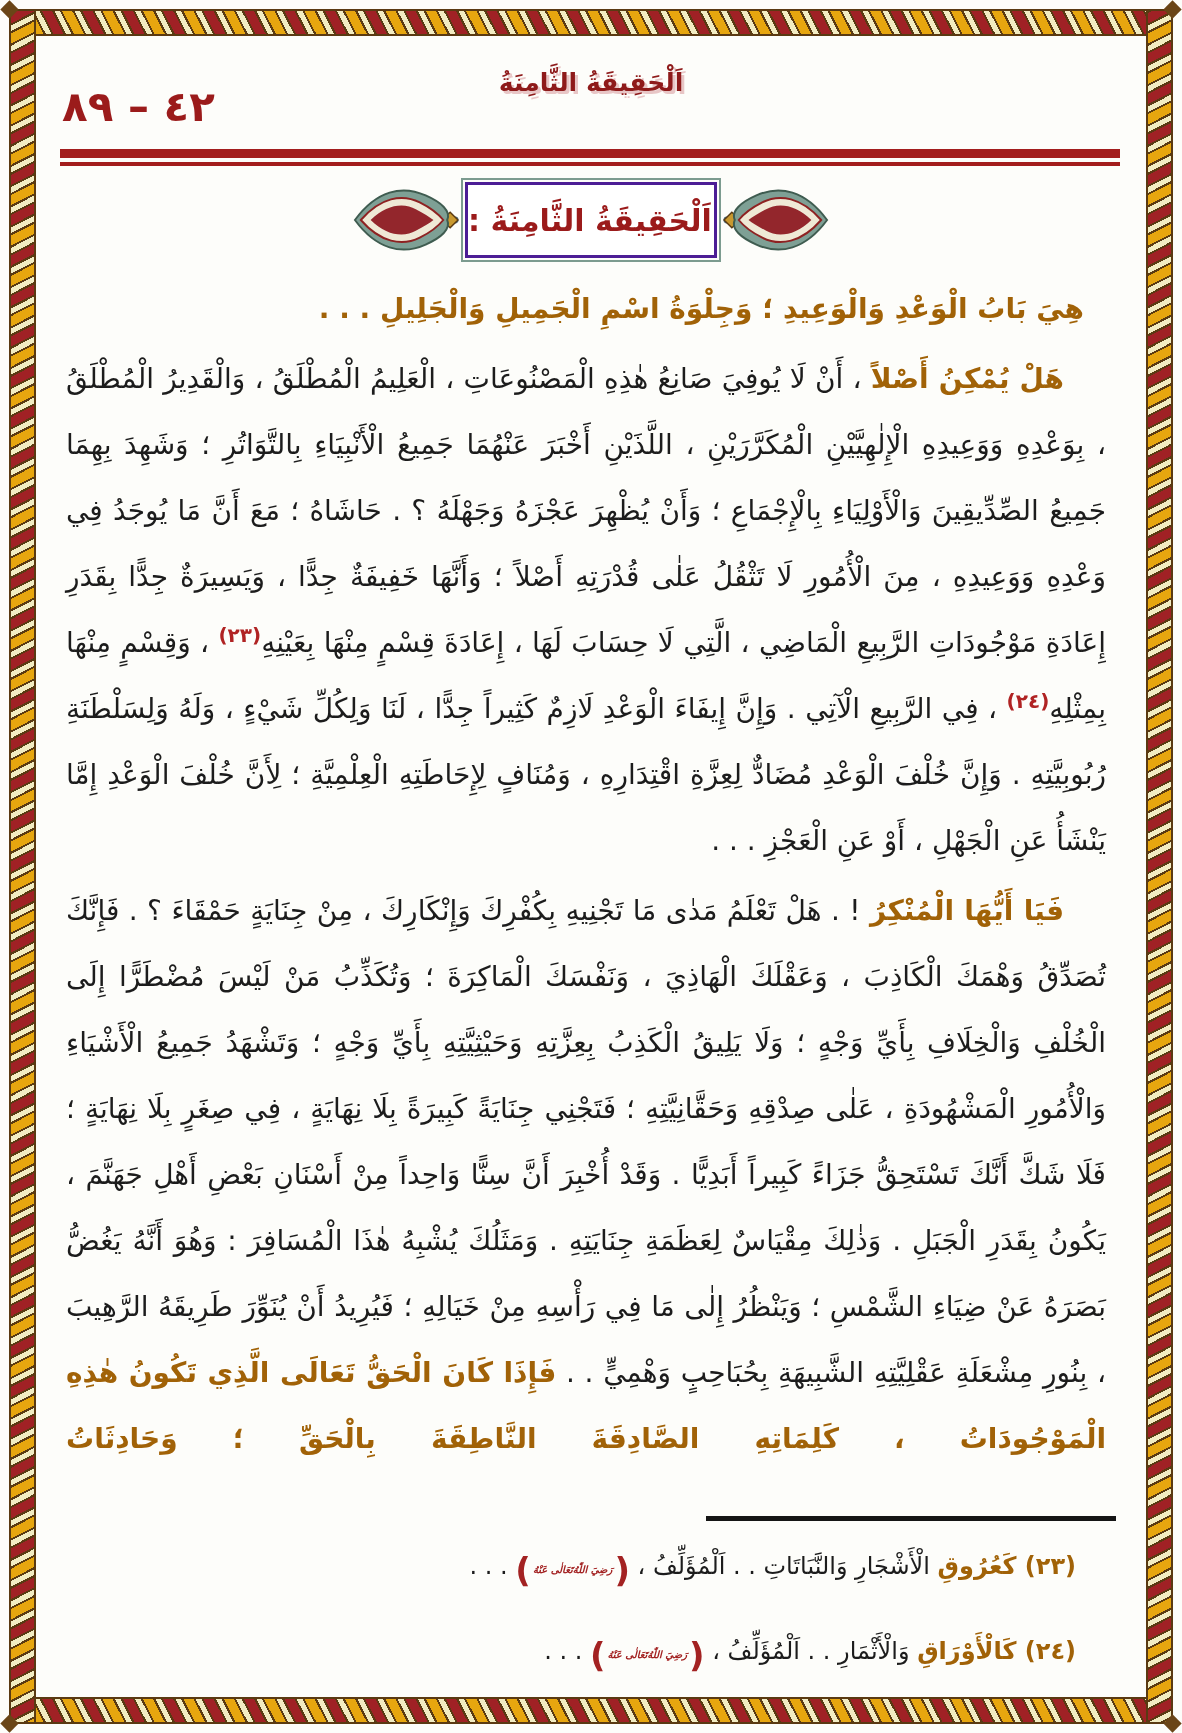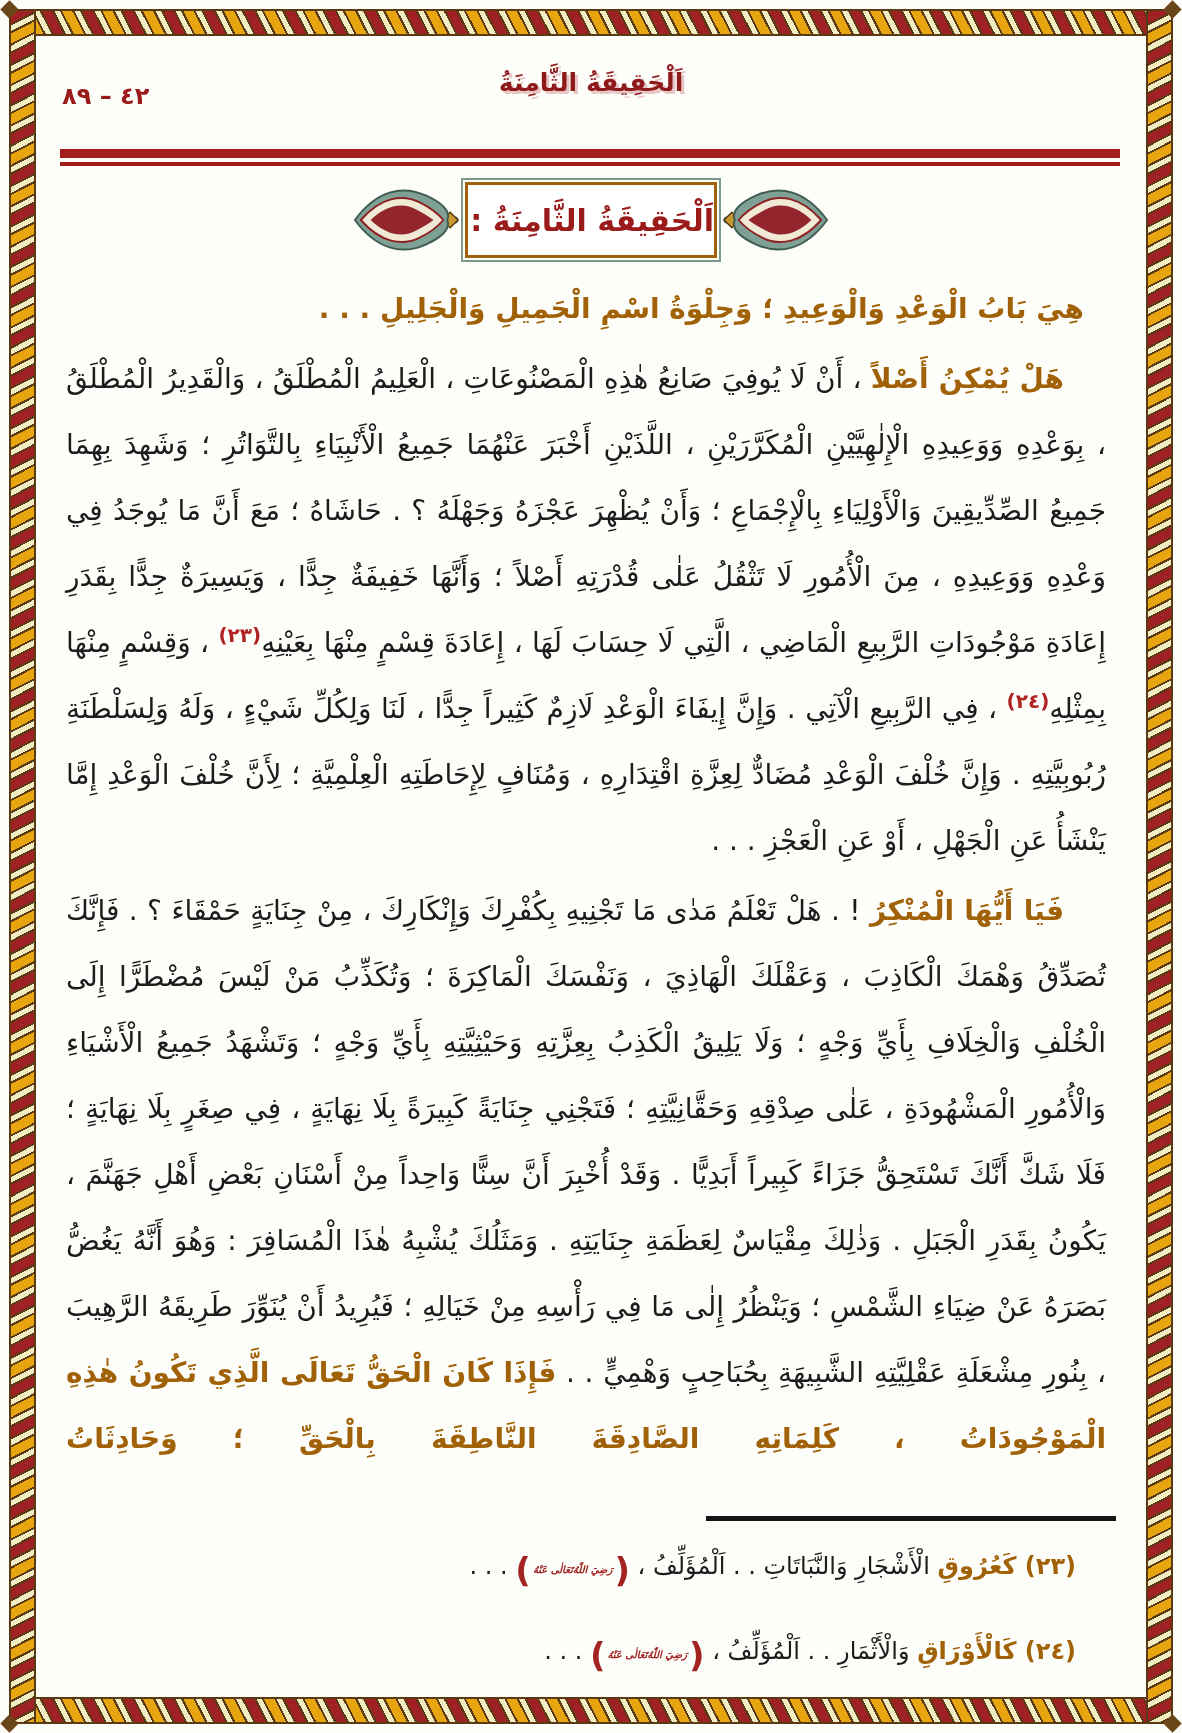--- a/index.html
+++ b/index.html
@@ -30,39 +30,39 @@
   }
   .strip.left  { left:9px; }
   .strip.right { right:9px; }
   .knob { position:absolute; width:13px; height:13px; background:#6a4517; transform:rotate(45deg); }
   .knob.tl { top:3px; left:3px; }   .knob.tr { top:3px; right:3px; }
   .knob.bl { bottom:3px; left:3px; } .knob.br { bottom:3px; right:3px; }
 
   
   .page-numbers {
     position:absolute; top:82px; left:62px;
-    color:#9b1b1b; font-weight:bold; font-size:24px; direction:rtl;
+    color:#9b1b1b; font-weight:bold; font-size:42px; direction:rtl;
   }
   .running-title {
     position:absolute; top:68px; left:0; right:0; text-align:center;
     color:#8e1a1a; font-weight:bold; font-size:25px;
     text-shadow:3px 3px 0 #e8c6c6;
   }
   .rule-thick { position:absolute; top:149px; left:60px; right:62px; height:9px;  background:#a31d1d; }
   .rule-thin  { position:absolute; top:162px; left:60px; right:62px; height:4px;  background:#a31d1d; }
 
   
   .section-box-wrap {
     position:absolute; top:176px; left:0; right:0; height:88px;
     display:flex; justify-content:center; align-items:center;
   }
   .section-box {
     width:252px; height:76px; background:#ffffff;
-    border:3px solid #a16207; outline:2px solid #7c9b8f; outline-offset:2px;
-    display:flex; align-items:center; justify-content:flex-start;
+    border:3px solid #4c1d95; outline:2px solid #7c9b8f; outline-offset:2px;
+    display:flex; align-items:center; justify-content:flex-end;
     color:#9b1b1b; font-weight:bold; font-size:30px;
     margin:0 6px;
   }
   .flourish { flex:0 0 auto; }
   .flourish.rtl-right { transform:scaleX(-1); }
 
   
   .body-text {
     position:absolute; top:276px; left:62px; right:72px; height:1226px;
     overflow:hidden; color:#1c1c1c; font-size:28px; line-height:66px;

